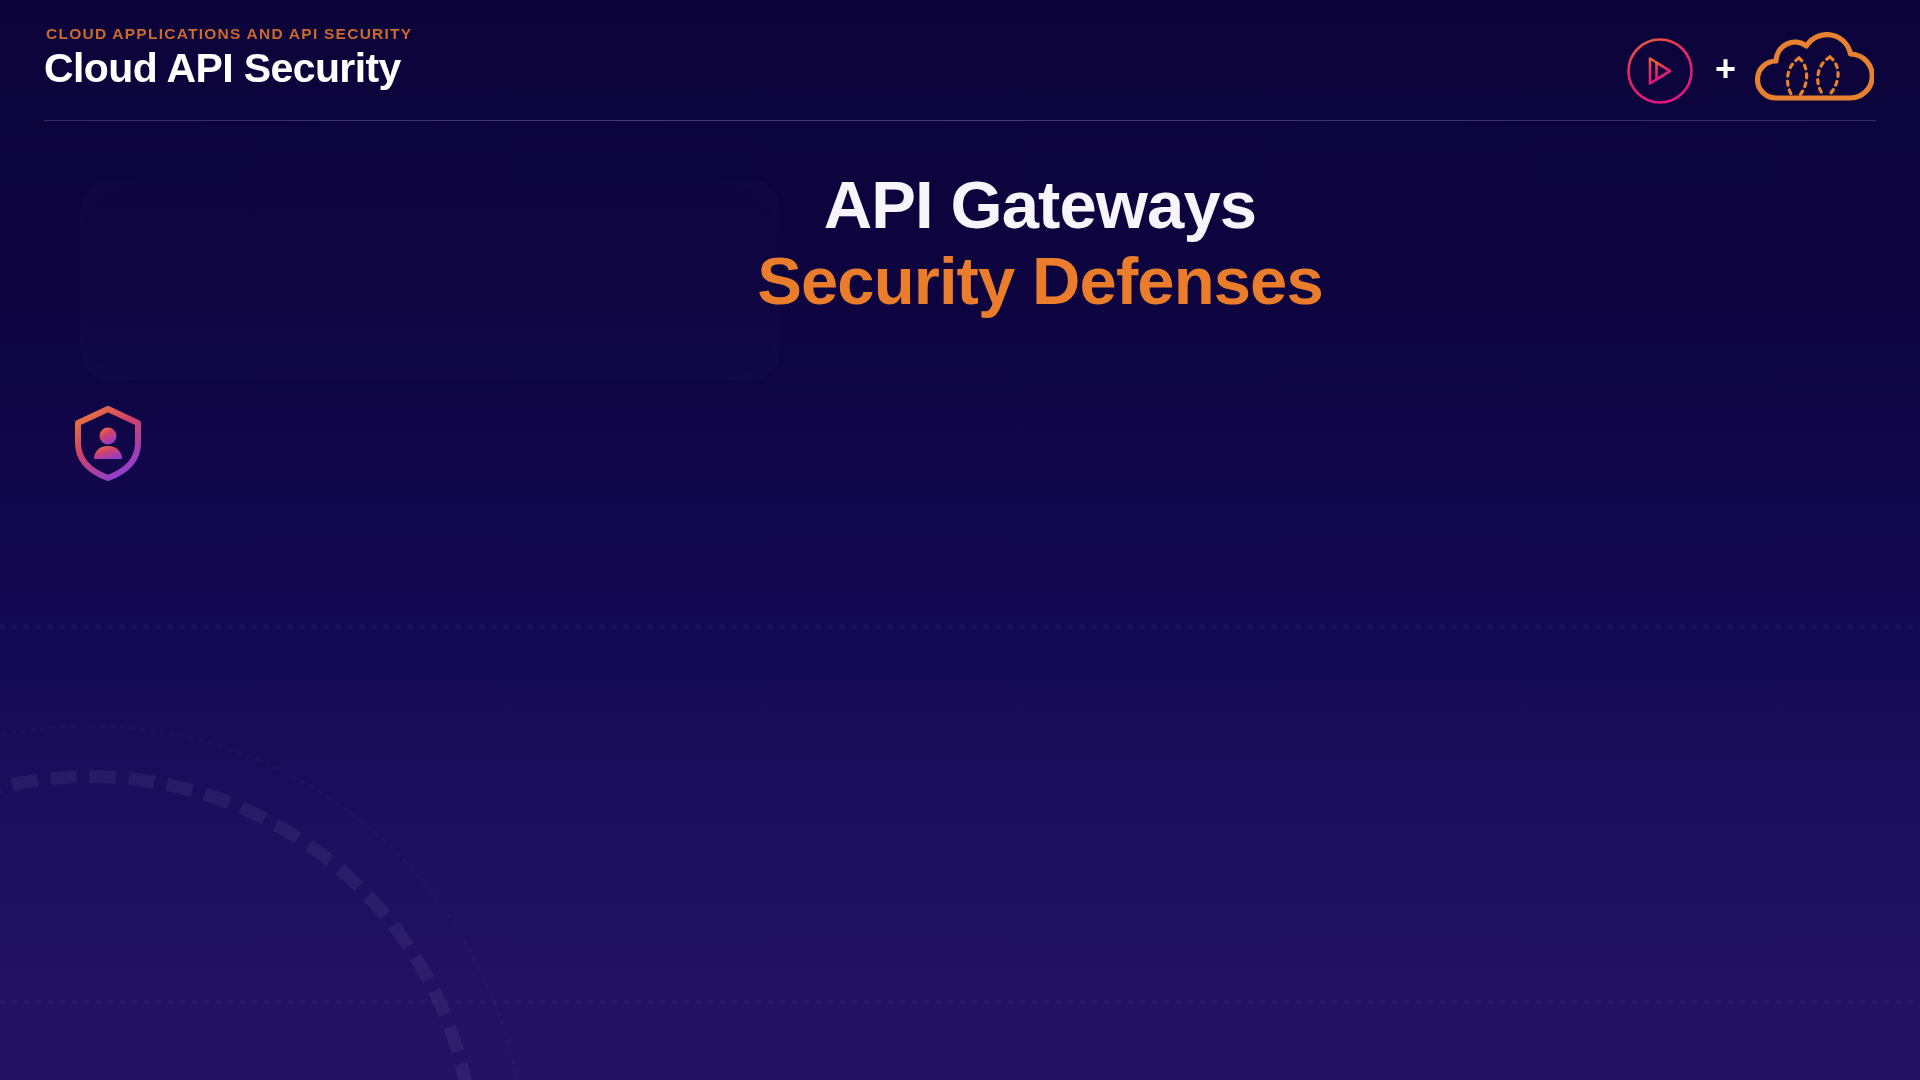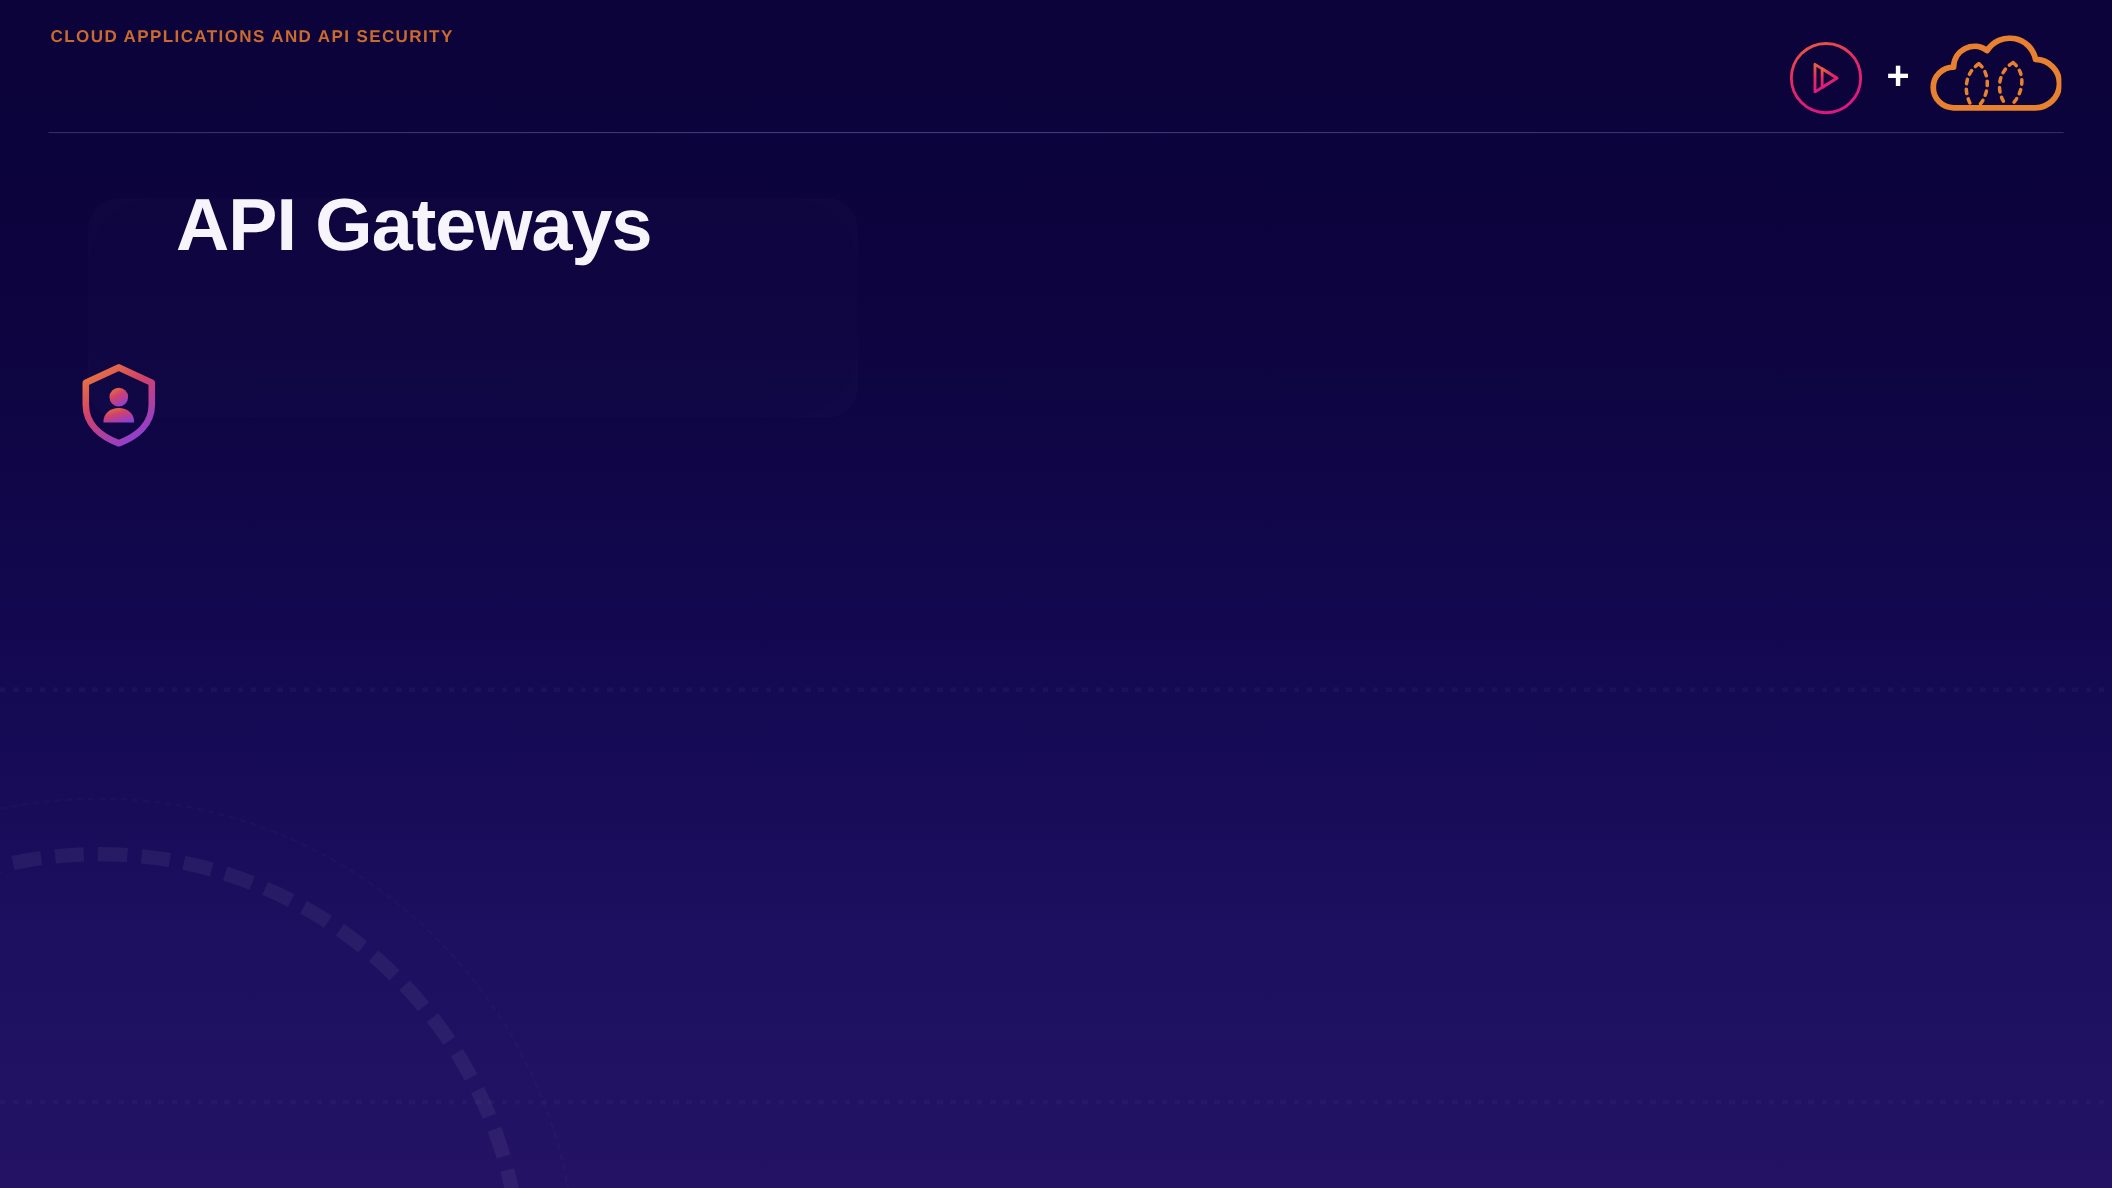--- a/index.html
+++ b/index.html
@@ -140,20 +140,21 @@
     position:absolute;
     left:0; top:121px;
     width:1920px;
     height:959px;
     padding:28px 0 0 0;
   }
 
   .headline {
     padding-left:160px;
     padding-top:18px;
+    text-align:center;
   }
   .headline-line {
     font-size:67px;
     font-weight:bold;
     line-height:1.13;
     letter-spacing:-0.9px;
     white-space:nowrap;
   }
   .headline-line.l1 { color:#f7f5fb; }
   .headline-line.l2 { color:#ea7d2b; }
@@ -206,20 +207,21 @@
     <div class="dot-rule r1"></div>
     <div class="dot-rule r2"></div>
     <div class="arc"></div>
     <div class="arc2"></div>
   </div>
 
   <header class="header">
 
     <div class="brand">
       <div class="eyebrow">CLOUD APPLICATIONS AND API SECURITY</div>
+      <div class="brand-title">Cloud API Security</div>
     </div>
 
     <div class="logo-lockup">
 
       <span>
         <svg class="logo-play" viewBox="0 0 78 78" fill="none" aria-hidden="true">
           <defs>
             <linearGradient id="playGrad" x1="0" y1="0" x2="0.35" y2="1">
               <stop offset="0%" stop-color="#e8613c"></stop>
               <stop offset="45%" stop-color="#e62a63"></stop>
@@ -246,20 +248,21 @@
 
     </div>
 
     <div class="header-divider"></div>
   </header>
 
   <main class="main">
 
     <div class="headline">
       <div class="headline-line l1">API Gateways</div>
+      <div class="headline-line l2">Security Defenses</div>
     </div>
 
     <div class="points">
 
       <div class="point">
 
         <span class="point-icon">
           <svg viewBox="0 0 72 78" fill="none" aria-hidden="true">
             <defs>
               <linearGradient id="shieldGrad" x1="0.15" y1="0" x2="0.75" y2="1">

